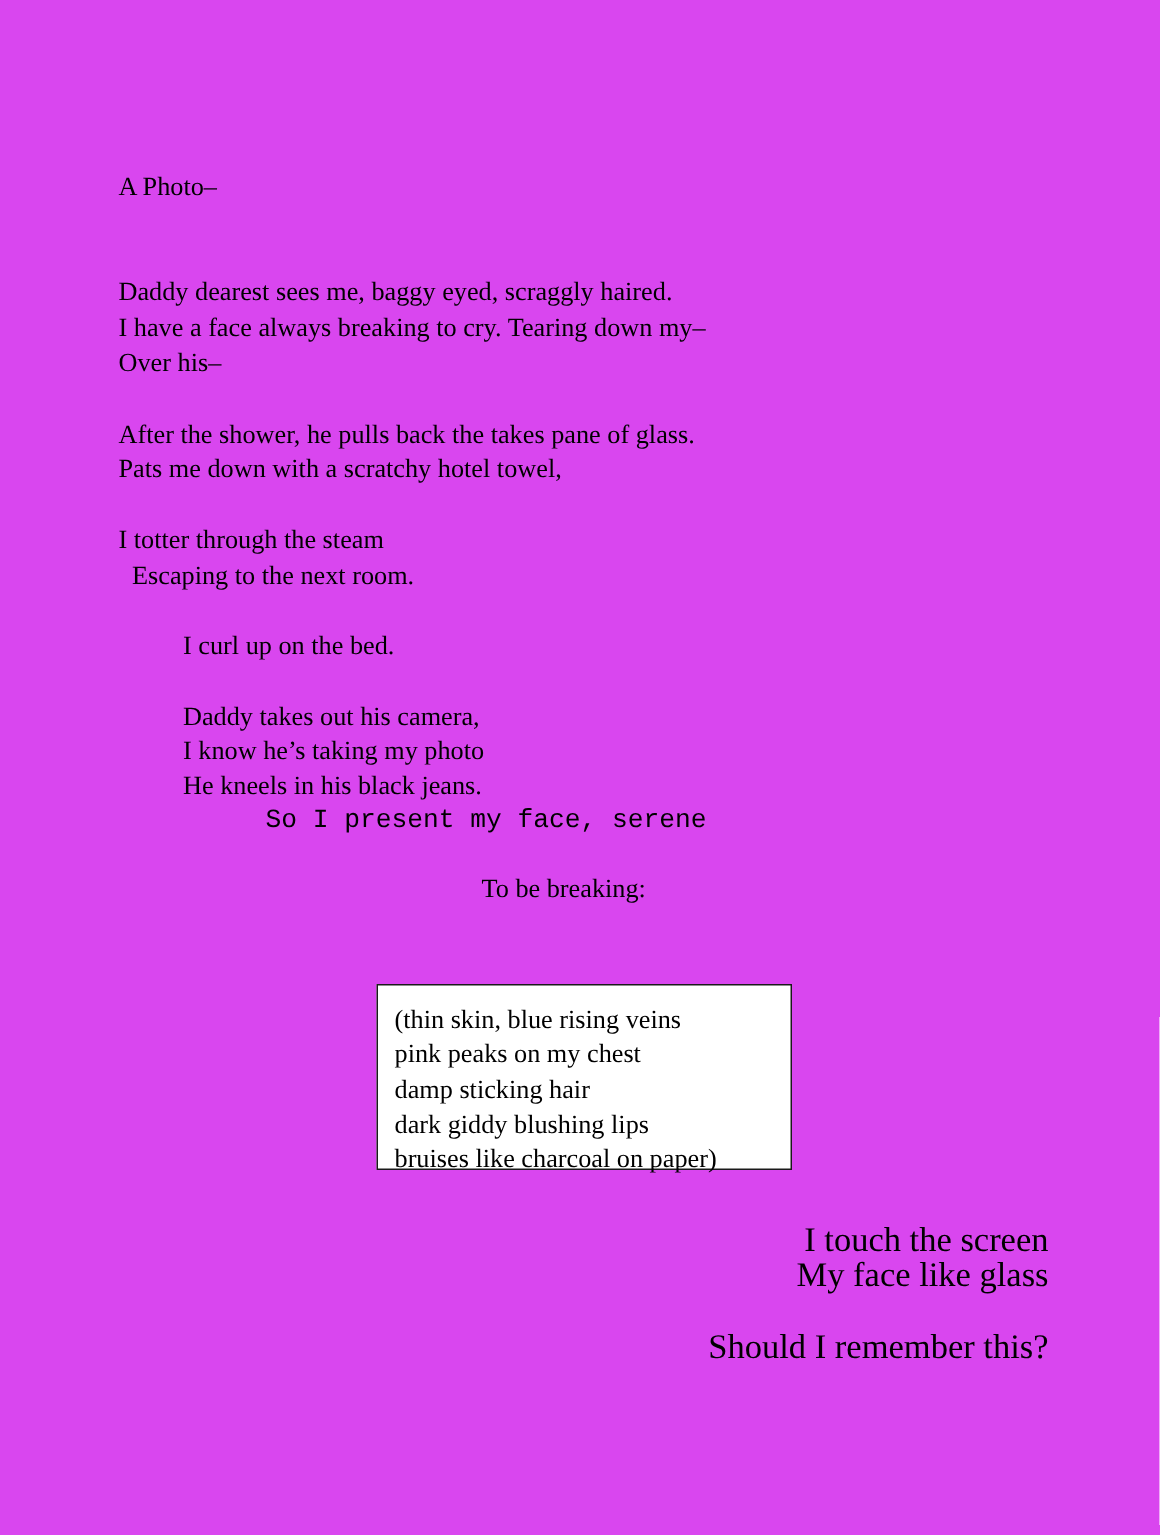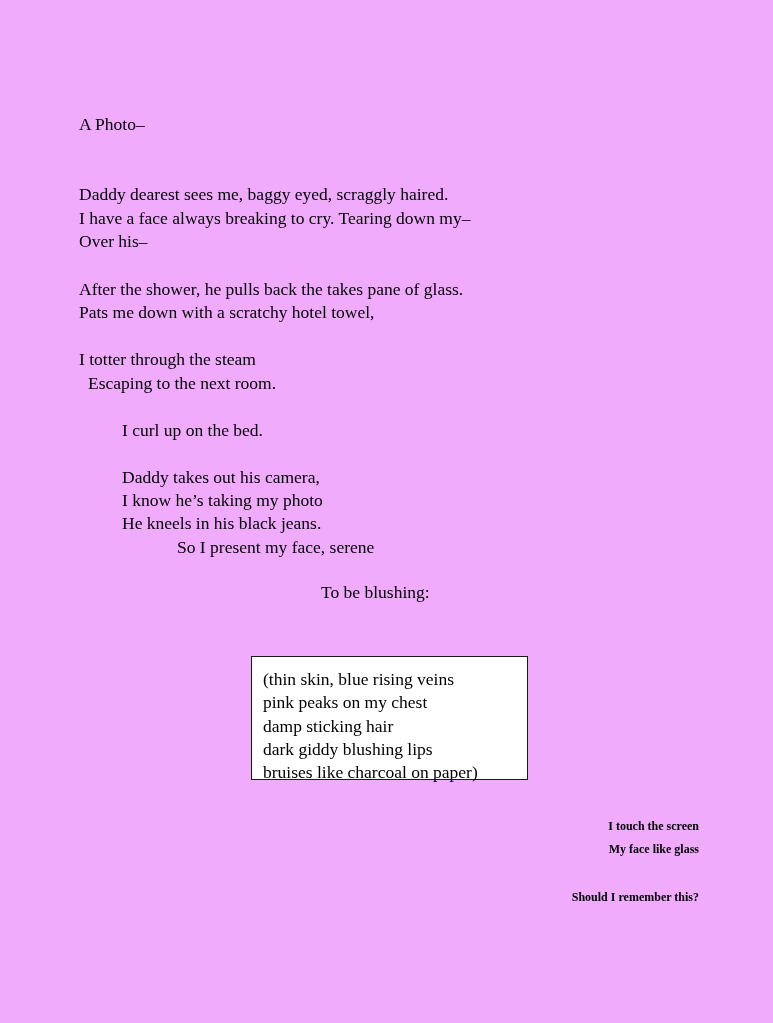--- a/index.html
+++ b/index.html
@@ -10,21 +10,21 @@
   }
   body {
     font-family: "Liberation Serif", "DejaVu Serif", serif;
     color: #000000;
     -webkit-font-smoothing: antialiased;
   }
   .page {
     position: relative;
     width: 773px;
     height: 1023px;
-    background: #f0abfc;
+    background: #d946ef;
     overflow: hidden;
     box-sizing: border-box;
   }
   .poem {
     position: absolute;
     left: 79px;
     top: 113px;
     width: 620px;
     font-size: 17.5px;
     line-height: 23.4px;
@@ -43,21 +43,21 @@
   }
   .line {
     white-space: pre;
     margin: 0;
     font-size: 17.5px;
     line-height: 23.4px;
   }
   
   .ind-1 { padding-left: 9px; }
   .ind-2 { padding-left: 43px; }
-  .ind-3 { padding-left: 98px; }
+  .ind-3 { padding-left: 98px; font-family: Liberation Mono, monospace; }
   .ind-4 { padding-left: 242px; }
 
   
   .stanza.gap-bed { margin-top: 22px; margin-bottom: 23px; }
   .stanza.gap-camera { margin-bottom: 22px; }
   .stanza.gap-captured { margin-bottom: 18px; }
 
   
   .box-wrap {
     position: absolute;
@@ -83,23 +83,22 @@
   
   .closing {
     position: absolute;
     left: 0;
     top: 815px;
     width: 699px;
     text-align: right;
   }
   .closing .line {
     white-space: pre;
-    font-size: 12px;
+    font-size: 23px;
     line-height: 23.4px;
-    font-weight: bold;
   }
   .closing .stanza-last {
     margin-top: 23px;
   }
 </style>
 </head>
 <body>
 
 <div class="page">
 
@@ -128,21 +127,21 @@
     </div>
 
     <div class="stanza gap-camera">
       <div class="line ind-2">Daddy takes out his camera,</div>
       <div class="line ind-2">I know he’s taking my photo</div>
       <div class="line ind-2">He kneels in his black jeans.</div>
       <div class="line ind-3">So I present my face, serene</div>
     </div>
 
     <div class="stanza gap-captured">
-      <div class="line ind-4">To be blushing:</div>
+      <div class="line ind-4">To be breaking:</div>
     </div>
 
   </div>
 
   <div class="box-wrap">
     <div class="box">
       <div class="line">(thin skin, blue rising veins</div>
       <div class="line">pink peaks on my chest</div>
       <div class="line">damp sticking hair</div>
       <div class="line">dark giddy blushing lips</div>

